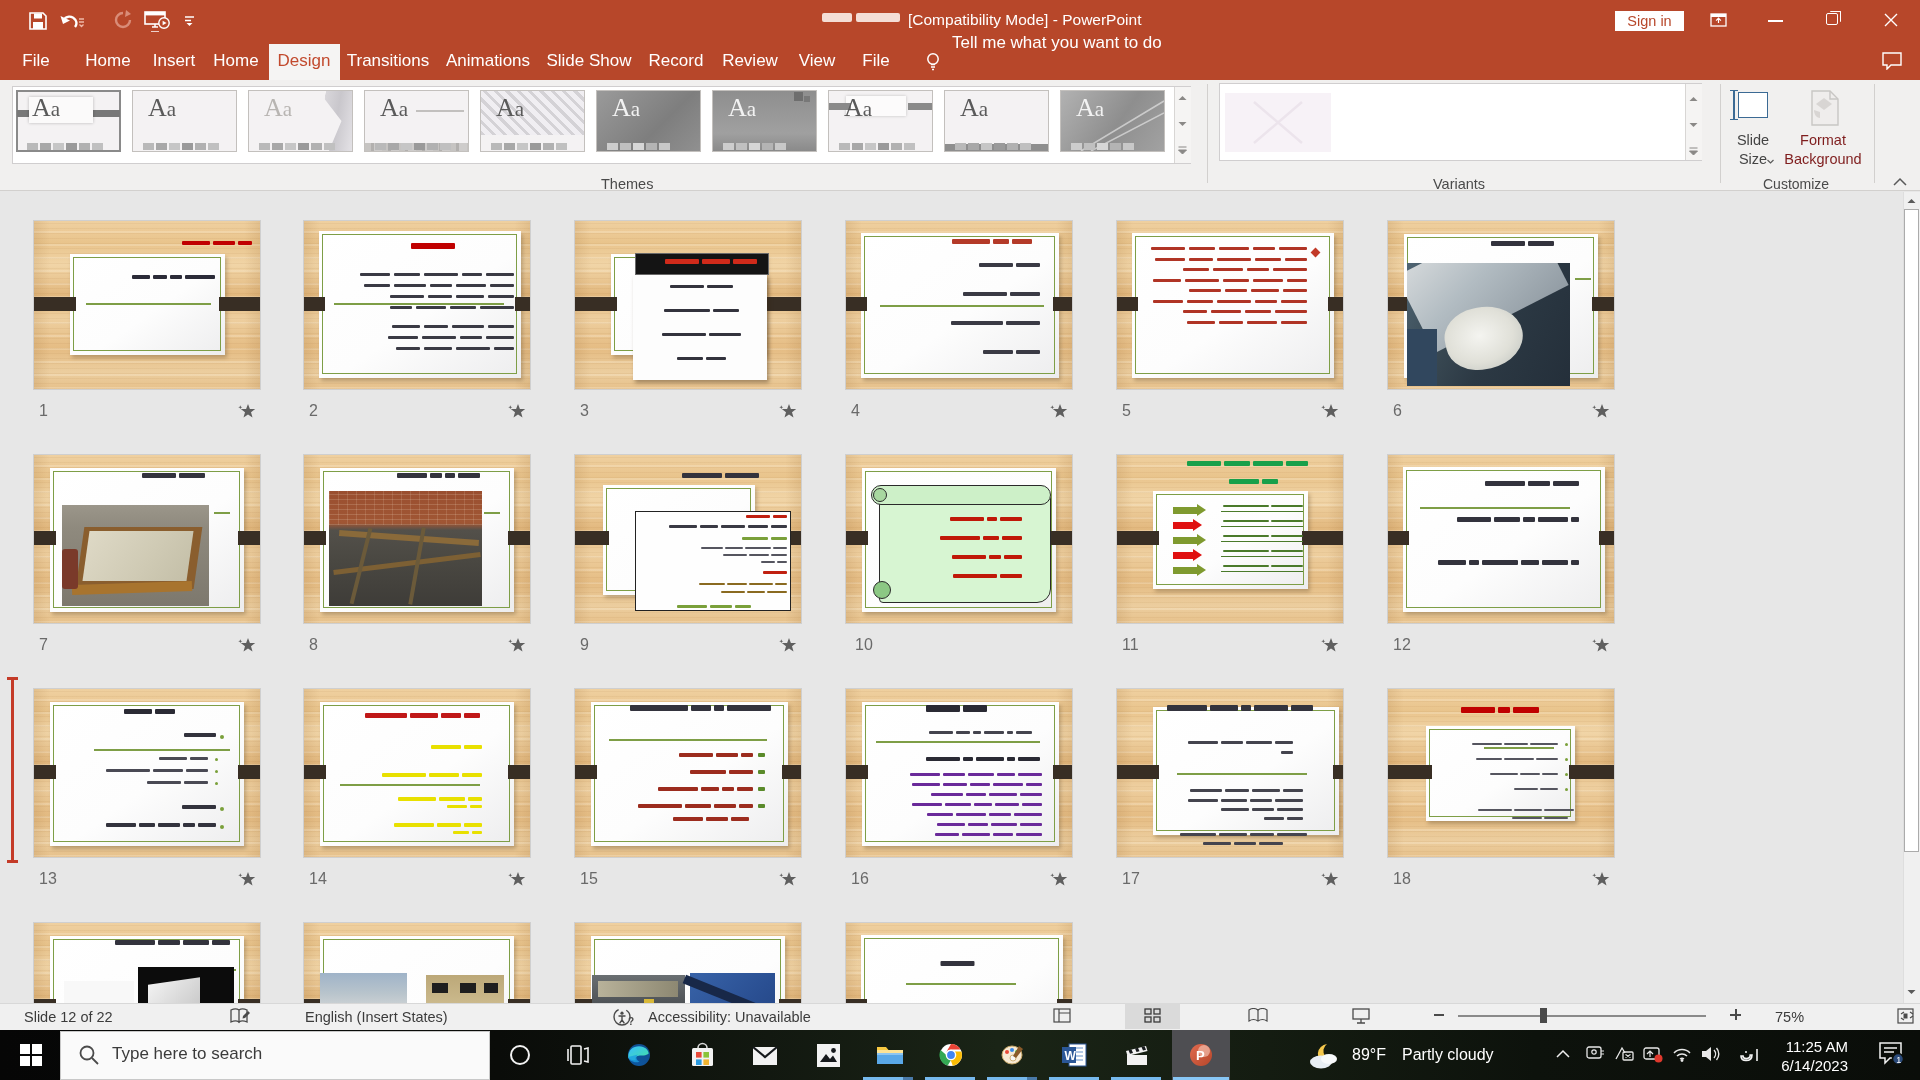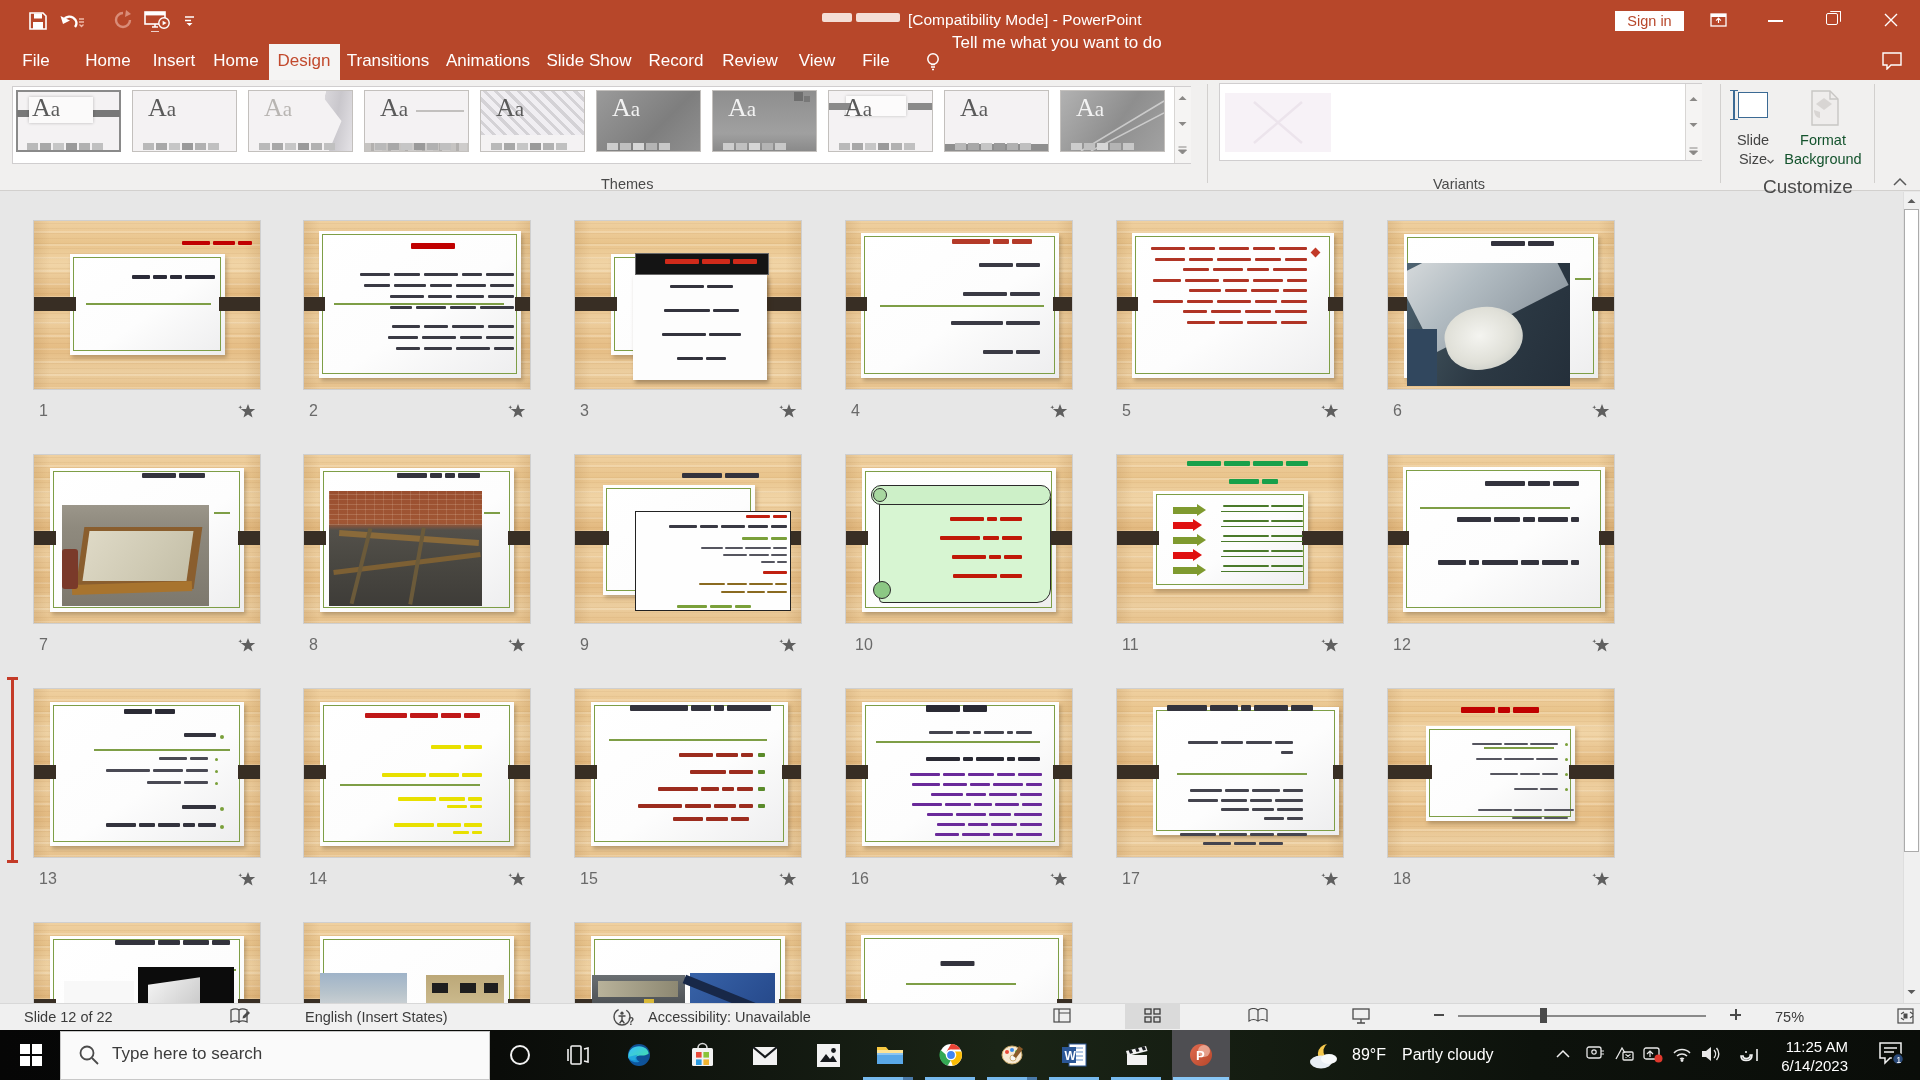--- a/index.html
+++ b/index.html
@@ -170,28 +170,28 @@
 <div class="ab" style="left:1731px;top:131px;width:44px;height:38px;color:#444;font-size:14.5px;text-align:center;line-height:19px">Slide<br>Size</div>
 <svg class="ab" style="left:1766px;top:158px" width="9" height="7">
     <path d="M1.5 2 L4.5 5 L7.5 2" fill="none" stroke="#5a5a5a" stroke-width="1.2"></path>
   </svg>
 <svg class="ab" style="left:1806px;top:90px" width="34" height="36" viewBox="0 0 34 36">
 <path d="M6 1 h18 l8 8 v26 h-26 z" fill="#efedec" stroke="#c8c6c4" stroke-width="1.4"></path>
 <path d="M24 1 l0 8 8 0" fill="none" stroke="#c8c6c4" stroke-width="1.4"></path>
 <path d="M10 14 l8 -6 8 6 -8 6z" fill="#d8d5d3"></path>
     <path d="M8 20 c0 5 3 8 6 8 l0 -6z" fill="#d8d5d3"></path>
   </svg>
-<div class="ab" style="left:1780px;top:131px;width:86px;height:38px;color:#14532d;font-size:14.5px;text-align:center;line-height:19px">Format<br>Background</div>
+<div class="ab" style="left:1780px;top:131px;width:86px;height:38px;color:#7f1d1d;font-size:14.5px;text-align:center;line-height:19px">Format<br>Background</div>
 <div class="ab" style="left:1874px;top:84px;width:1px;height:99px;background:#d2d0ce"></div>
 <svg class="ab" style="left:1893px;top:177px" width="14" height="9">
     <path d="M1 8 L7 2 L13 8" fill="none" stroke="#5a5a5a" stroke-width="1.5"></path>
   </svg>
 <div class="ab" style="left:601px;top:176px;color:#4a4a4a;font-size:14.5px">Themes</div>
 <div class="ab" style="left:1433px;top:176px;color:#4a4a4a;font-size:14.5px">Variants</div>
-<div class="ab" style="left:1763px;top:176px;color:#4a4a4a;font-size:19px">Customize</div>
+<div class="ab" style="left:1763px;top:176px;color:#4a4a4a;font-size:14px">Customize</div>
 <div class="ab" style="left:1903px;top:192px;width:17px;height:811px;background:#f0f0f0;border-left:1px solid #dedede"></div>
 <svg class="ab" style="left:1906px;top:197px" width="11" height="8">
     <path d="M1.5 6 L5.5 2 L9.5 6z" fill="#5a5a5a"></path>
   </svg>
 <div class="ab" style="left:1904px;top:209px;width:15px;height:643px;background:#ffffff;border:1px solid #ababab"></div>
 <svg class="ab" style="left:1906px;top:988px" width="11" height="8">
     <path d="M1.5 2 L5.5 6 L9.5 2z" fill="#5a5a5a"></path>
   </svg>
 <div id="statusbar" class="ab"></div>
 <div class="ab" style="left:24px;top:1009px;color:#3b3b3b;font-size:14.5px">Slide 12 of 22</div>

